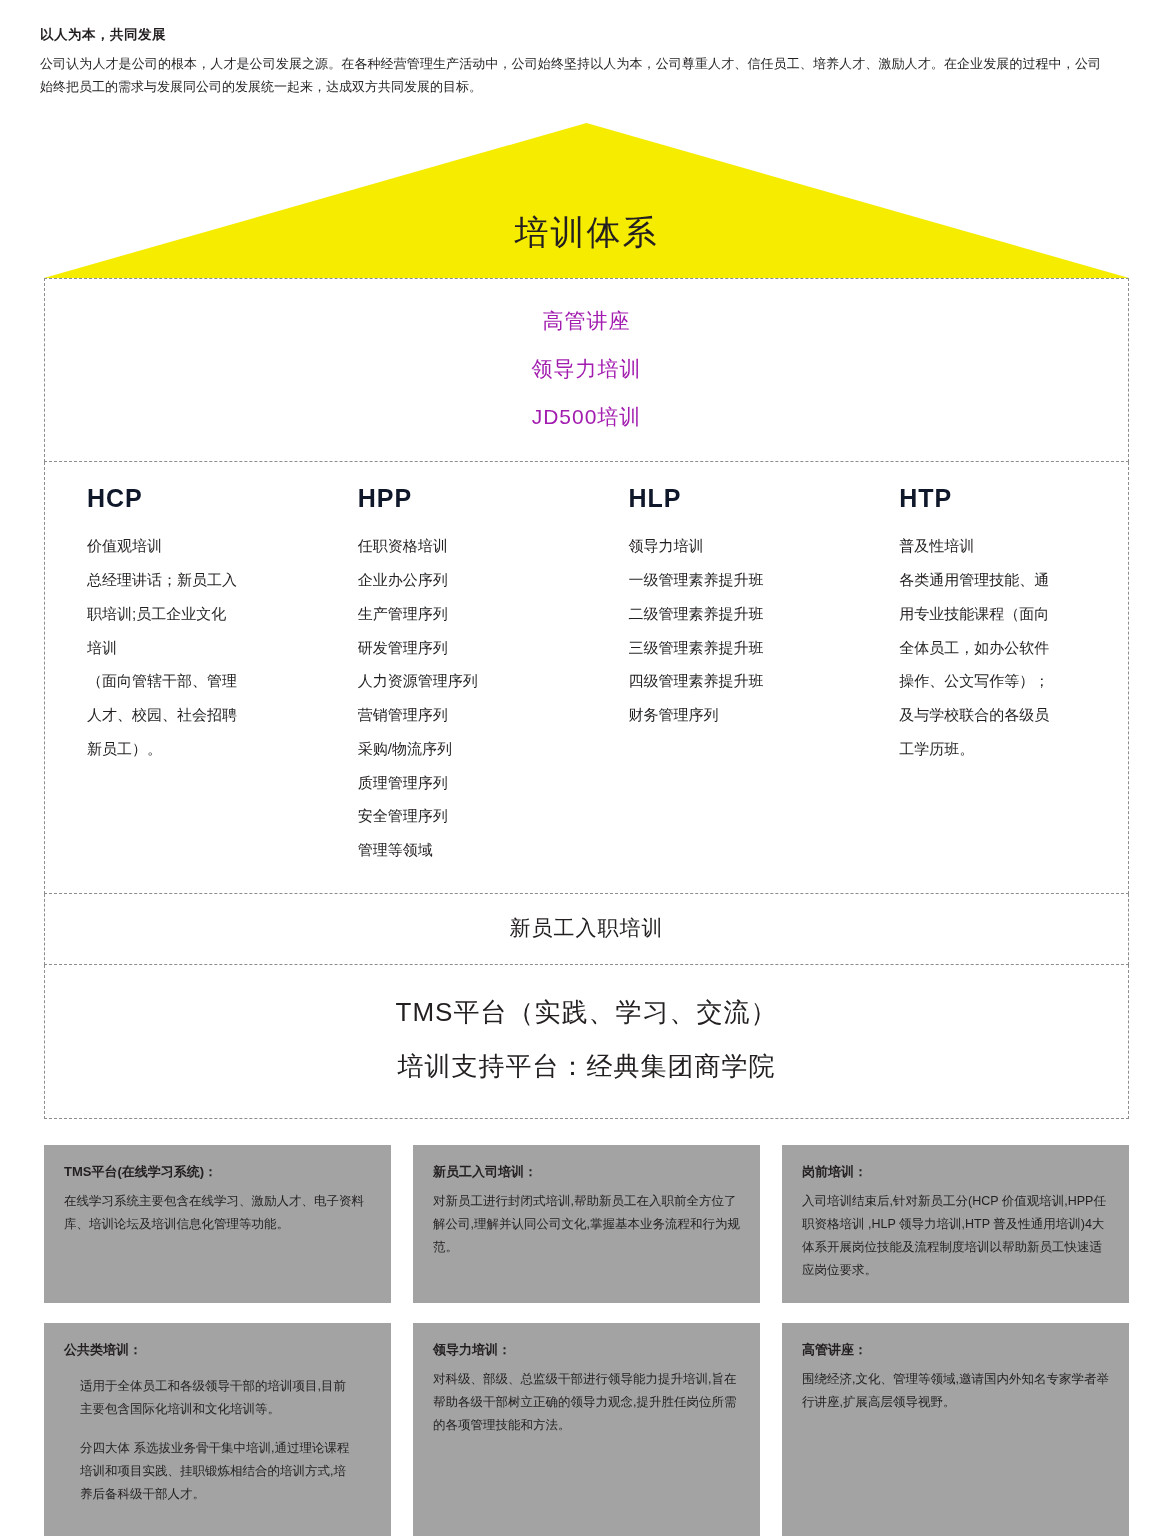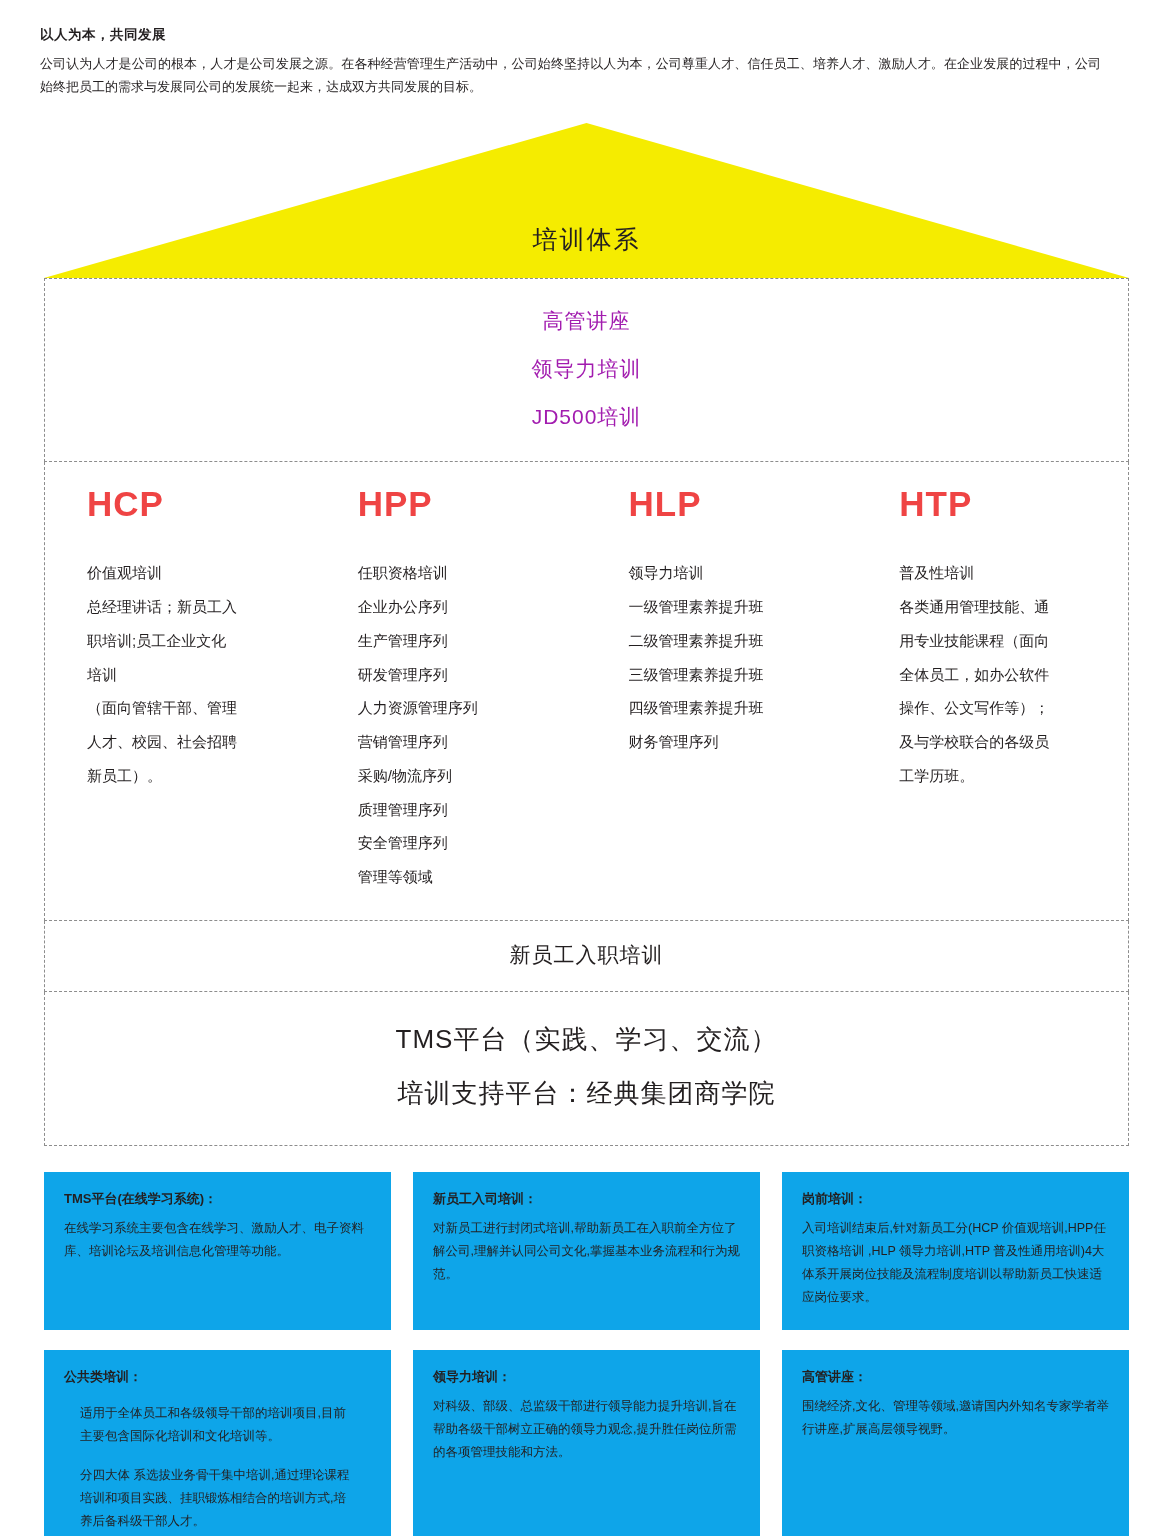--- a/index.html
+++ b/index.html
@@ -52,21 +52,21 @@
     display: block;
     width: 1085px;
     height: 155px;
   }
   .roof-label {
     position: absolute;
     left: 0;
     right: 0;
     bottom: 22px;
     text-align: center;
-    font-size: 25px;
+    font-size: 34px;
     color: #231f20;
     letter-spacing: 2px;
   }
 
   .band {
     border: 1px dashed #8d8d8d;
     border-top: none;
     box-sizing: border-box;
   }
   .band.first { border-top: 1px dashed #8d8d8d; }
@@ -86,25 +86,25 @@
   .pillars {
     display: flex;
     padding: 22px 0 26px 0;
   }
   .pillar {
     flex: 1 1 0;
     padding: 0 24px 0 42px;
     box-sizing: border-box;
   }
   .pillar-title {
-    font-size: 35px;
+    font-size: 25px;
     font-weight: bold;
-    color: #ef4444;
-    letter-spacing: 1px;
-    margin-bottom: 32px;
+    color: #0f172a;
+    letter-spacing: 1px;
+    margin-bottom: 16px;
   }
   .pillar-line {
     font-size: 15px;
     line-height: 2.25;
     color: #231f20;
   }
 
   .band-mid {
     padding: 20px 0 22px 0;
     text-align: center;
@@ -129,21 +129,21 @@
   
   .notes {
     margin: 26px 40px 30px 44px;
     width: 1085px;
     display: grid;
     grid-template-columns: repeat(3, 1fr);
     column-gap: 22px;
     row-gap: 20px;
   }
   .note {
-    background: #0ea5e9;
+    background: #a3a3a3;
     padding: 18px 20px 20px 20px;
     box-sizing: border-box;
     min-height: 128px;
   }
   .note-title {
     font-size: 13px;
     font-weight: bold;
     color: #231f20;
     margin-bottom: 9px;
   }

